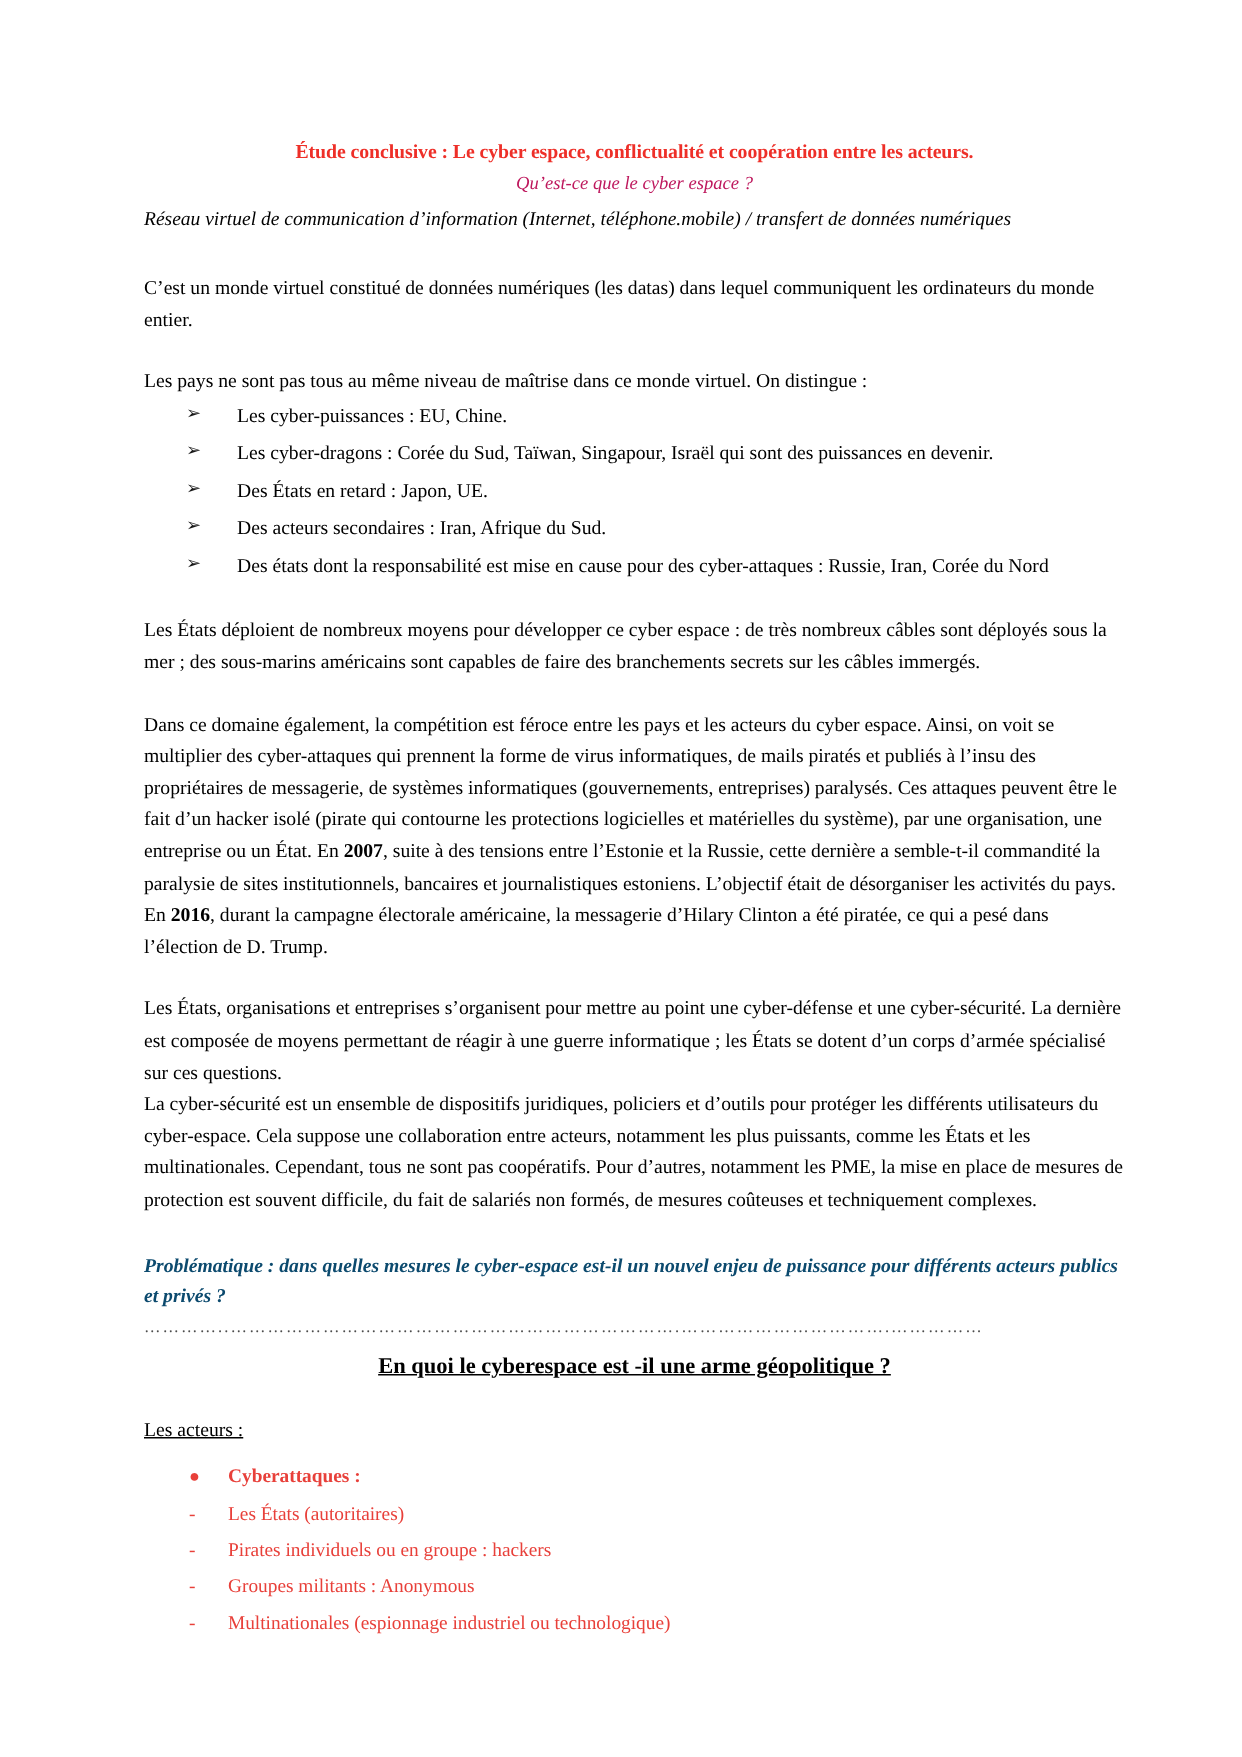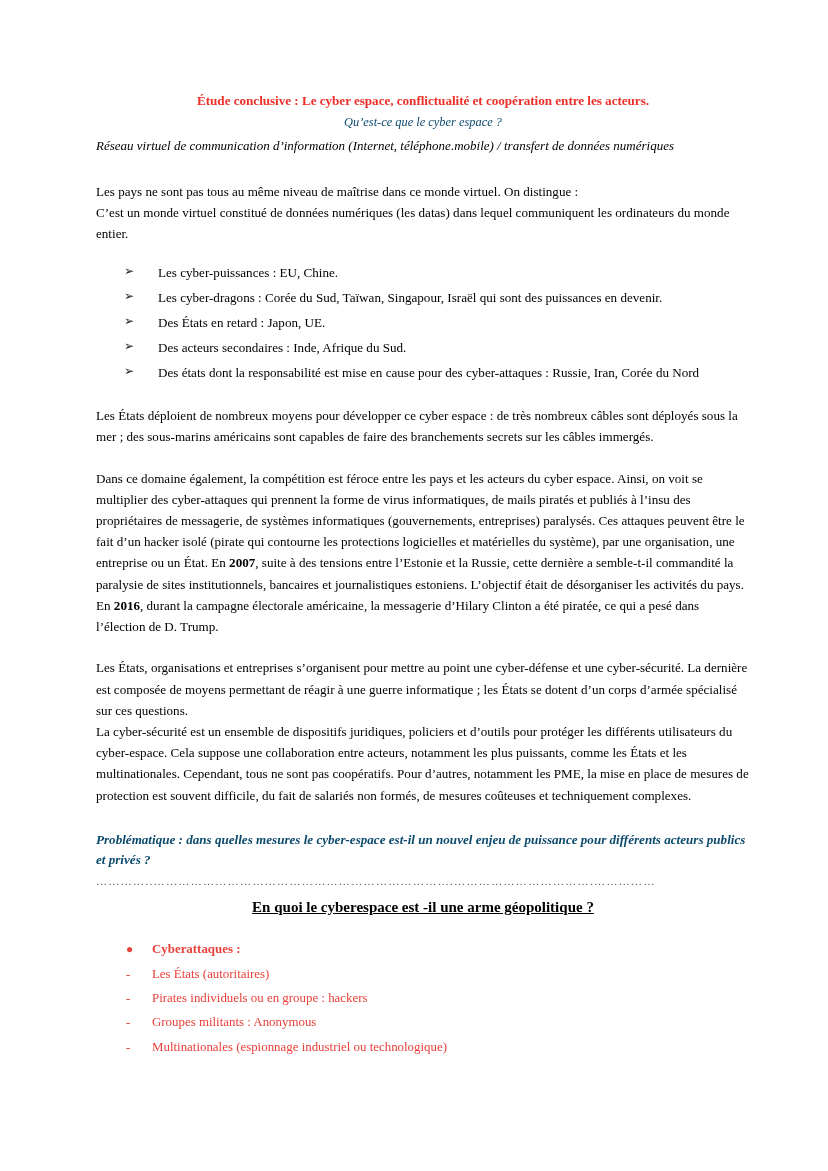--- a/index.html
+++ b/index.html
@@ -31,21 +31,21 @@
     font-size: 13.2px;
     color: #ee2f28;
     line-height: 1.35;
     margin: 0 0 4px 0;
     letter-spacing: -0.05px;
   }
   .doc-subtitle {
     text-align: center;
     font-style: italic;
     font-size: 12.4px;
-    color: #0c4a6e;
+    color: #be185d;
     line-height: 1.35;
     margin: 0 0 6px 0;
   }
   .lead-italic {
     font-style: italic;
     font-size: 13px;
     line-height: 1.4;
     margin: 0 0 26px 0;
   }
   .dossier {
@@ -158,60 +158,61 @@
 </style>
 </head>
 <body>
 
 <div class="page">
 
   <h1 class="doc-title">Étude conclusive : Le cyber espace, conflictualité et coopération entre les acteurs.</h1>
   <div class="doc-subtitle">Qu’est-ce que le cyber espace ?</div>
   <div class="lead-italic">Réseau virtuel de communication d’information (Internet, téléphone.mobile) / transfert de données numériques</div>
 
+  <p class="body">C’est un monde virtuel constitué de données numériques (les datas) dans lequel communiquent les ordinateurs du monde entier.</p>
+
   <p class="body tight">Les pays ne sont pas tous au même niveau de maîtrise dans ce monde virtuel. On distingue :</p>
 
-  <p class="body">C’est un monde virtuel constitué de données numériques (les datas) dans lequel communiquent les ordinateurs du monde entier.</p>
-
   <ul class="arrow-list">
     <li>
       <span class="arrow-marker">➢</span>
       <span>Les cyber-puissances : EU, Chine.</span>
     </li>
     <li>
       <span class="arrow-marker">➢</span>
       <span>Les cyber-dragons : Corée du Sud, Taïwan, Singapour, Israël qui sont des puissances en devenir.</span>
     </li>
     <li>
       <span class="arrow-marker">➢</span>
       <span> Des États en retard : Japon, UE.</span>
     </li>
     <li>
       <span class="arrow-marker">➢</span>
-      <span> Des acteurs secondaires : Inde, Afrique du Sud.</span>
+      <span> Des acteurs secondaires : Iran, Afrique du Sud.</span>
     </li>
     <li>
       <span class="arrow-marker">➢</span>
       <span>Des états dont la responsabilité est mise en cause pour des cyber-attaques : Russie, Iran, Corée du Nord</span>
     </li>
   </ul>
 
   <p class="body">Les États déploient de nombreux moyens pour développer ce cyber espace : de très nombreux câbles sont déployés sous la mer ; des sous-marins américains sont capables de faire des branchements secrets sur les câbles immergés.</p>
 
   <p class="body"><span>Dans ce domaine également, la compétition est féroce entre les pays et les acteurs du cyber espace. Ainsi, on voit se multiplier des cyber-attaques qui prennent la forme de virus informatiques, de mails piratés et publiés à l’insu des propriétaires de messagerie, de systèmes informatiques (gouvernements, entreprises) paralysés. Ces attaques peuvent être le fait d’un hacker isolé (pirate qui contourne les protections logicielles et matérielles du système), par une organisation, une entreprise ou un État. En </span><b>2007</b><span>, suite à des tensions entre l’Estonie et la Russie, cette dernière a semble-t-il commandité la paralysie de sites institutionnels, bancaires et journalistiques estoniens. L’objectif était de désorganiser les activités du pays. En </span><b>2016</b><span>, durant la campagne électorale américaine, la messagerie d’Hilary Clinton a été piratée, ce qui a pesé dans l’élection de D. Trump.</span></p>
 
   <p class="body tight">Les États, organisations et entreprises s’organisent pour mettre au point une cyber-défense et une cyber-sécurité. La dernière est composée de moyens permettant de réagir à une guerre informatique ; les États se dotent d’un corps d’armée spécialisé sur ces questions.</p>
   <p class="body">La cyber-sécurité est un ensemble de dispositifs juridiques, policiers et d’outils pour protéger les différents utilisateurs du cyber-espace. Cela suppose une collaboration entre acteurs, notamment les plus puissants, comme les États et les multinationales. Cependant, tous ne sont pas coopératifs. Pour d’autres, notamment les PME, la mise en place de mesures de protection est souvent difficile, du fait de salariés non formés, de mesures coûteuses et techniquement complexes.</p>
 
   <div class="problematique">Problématique : dans quelles mesures le cyber-espace est-il un nouvel enjeu de puissance pour différents acteurs publics et privés ?</div>
 
   <div class="dot-rule">…………..……………………………………………………………….…………………………….……………</div>
 
   <div class="section-question">En quoi le cyberespace est -il une arme géopolitique ?</div>
 
+  <div><span class="acteurs-label">Les acteurs :</span></div>
 
   <div class="actor-group group-red">
     <div class="actor-head">
       <span class="disc">●</span>
       <span>Cyberattaques :</span>
     </div>
     <ul class="actor-items">
       <li>
         <span class="dash">-</span>
         <span>Les États (autoritaires)</span>

